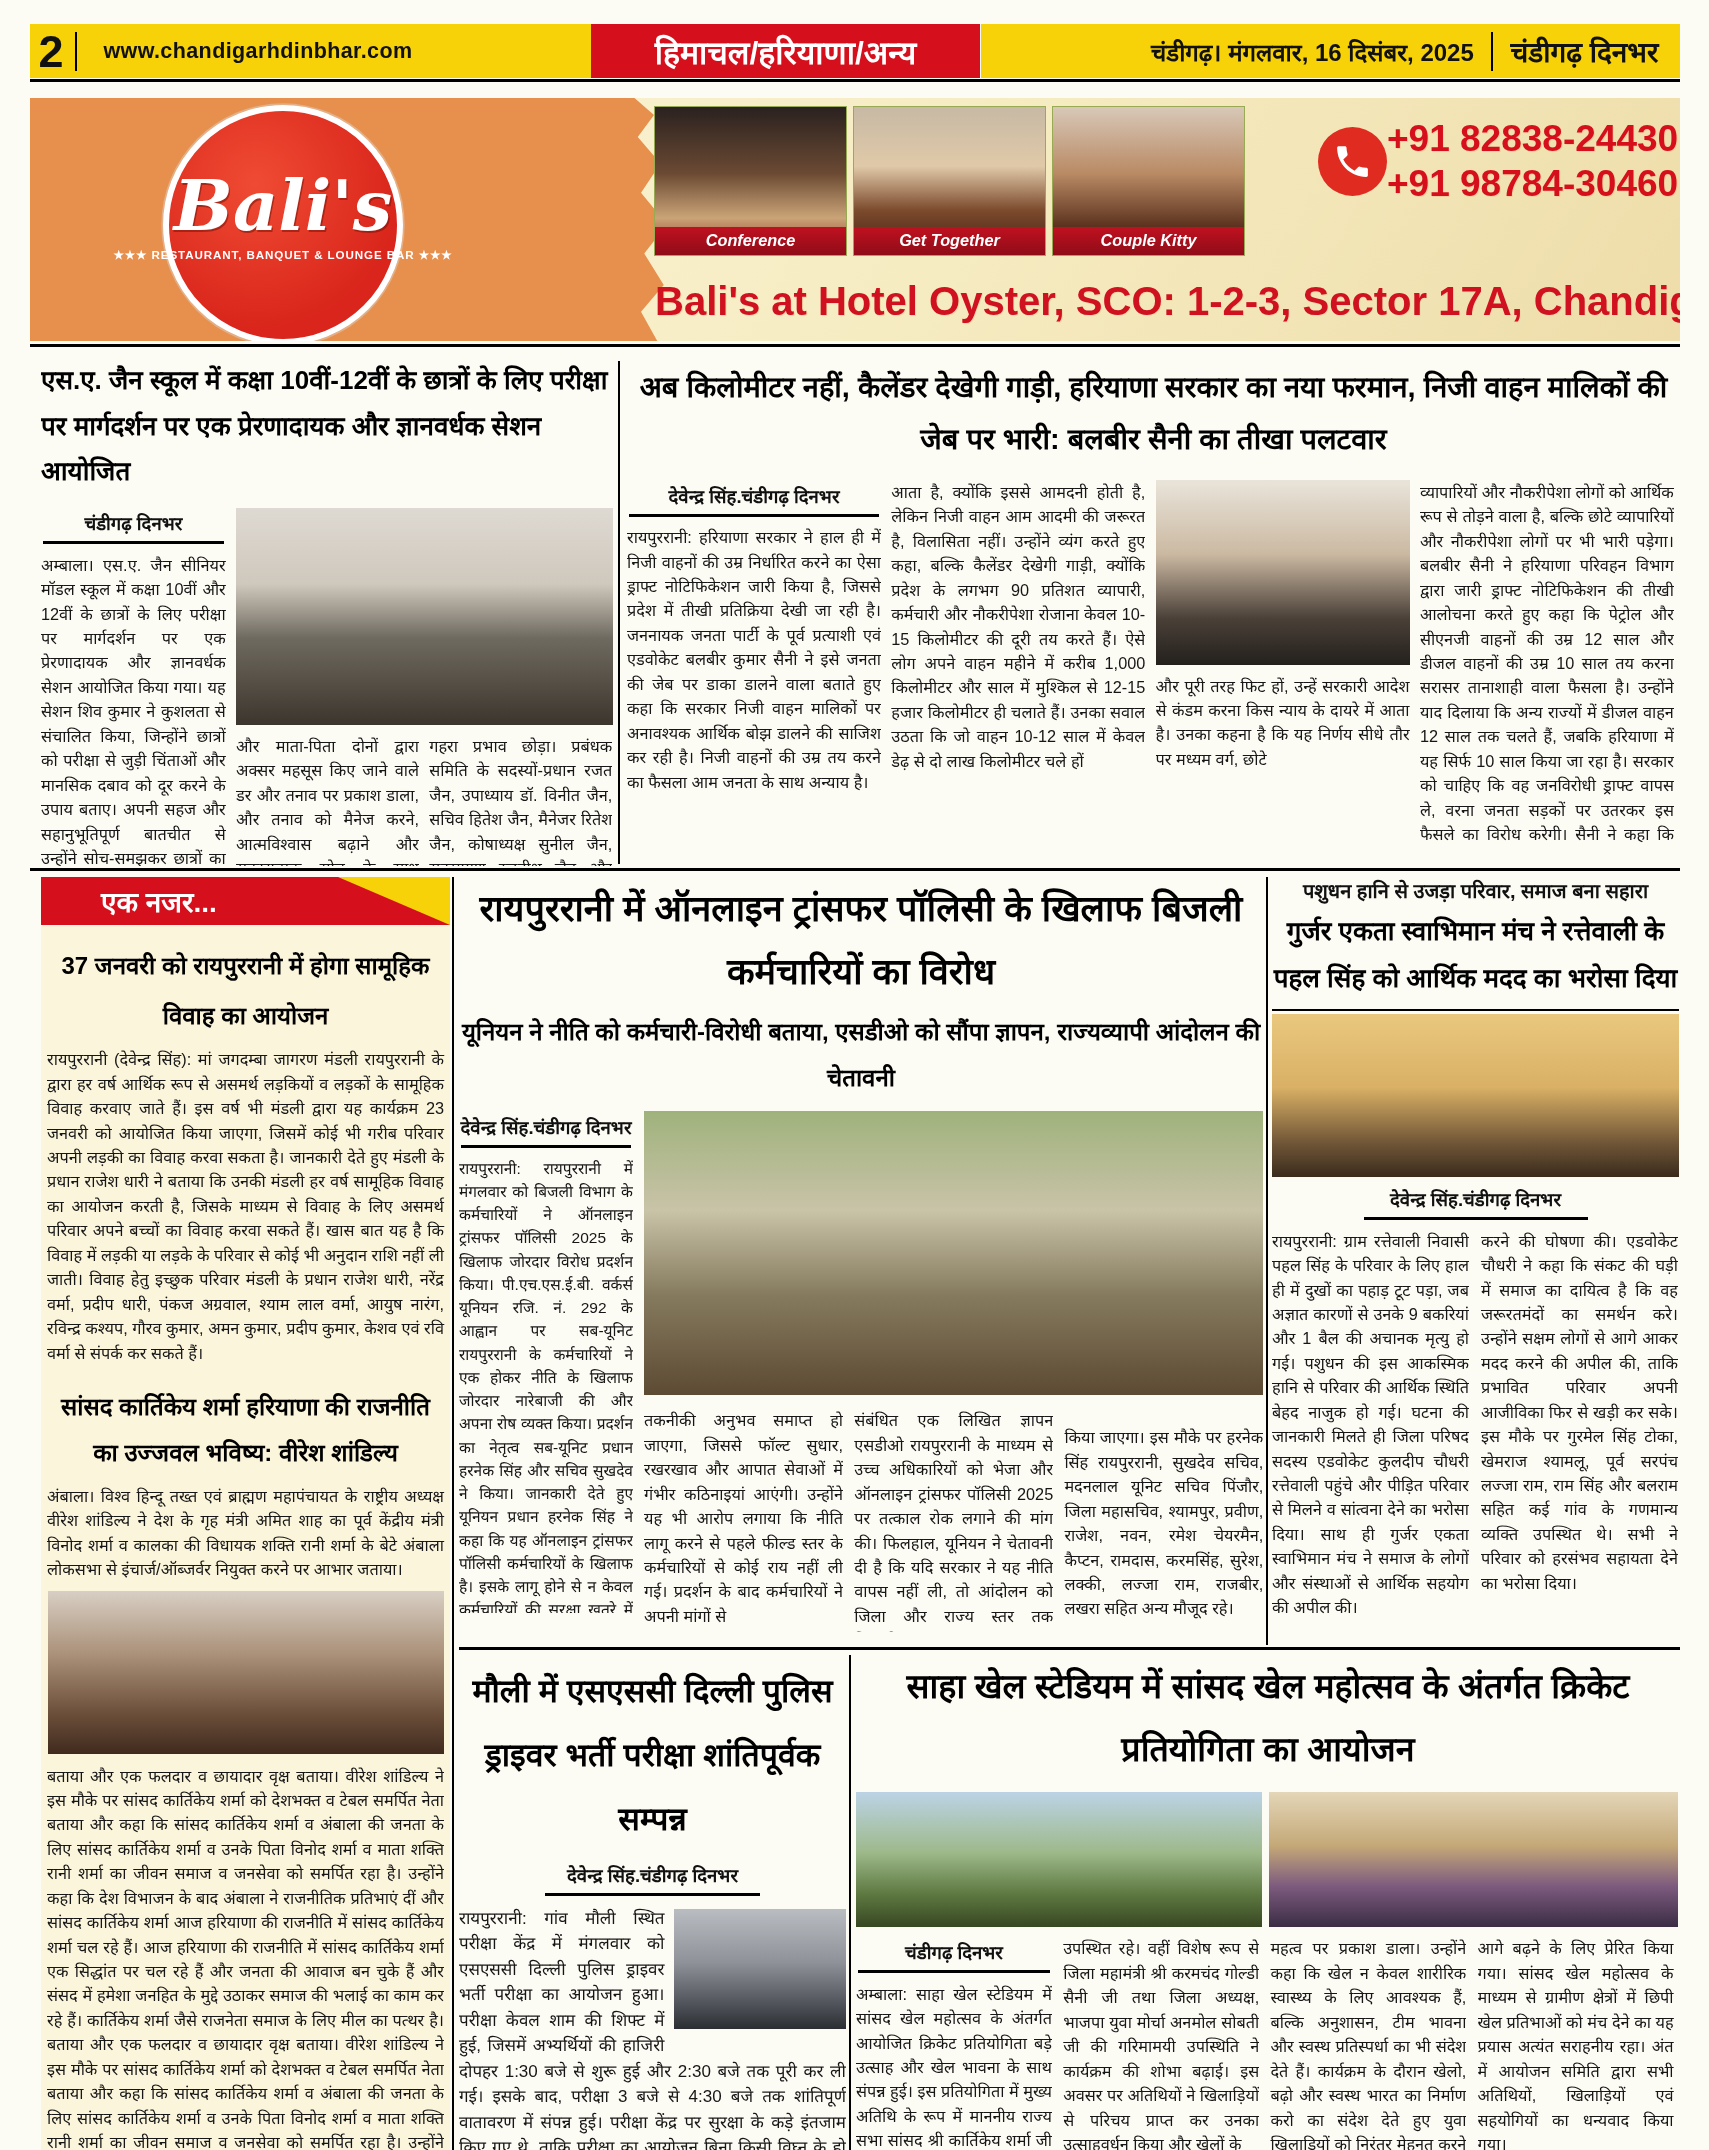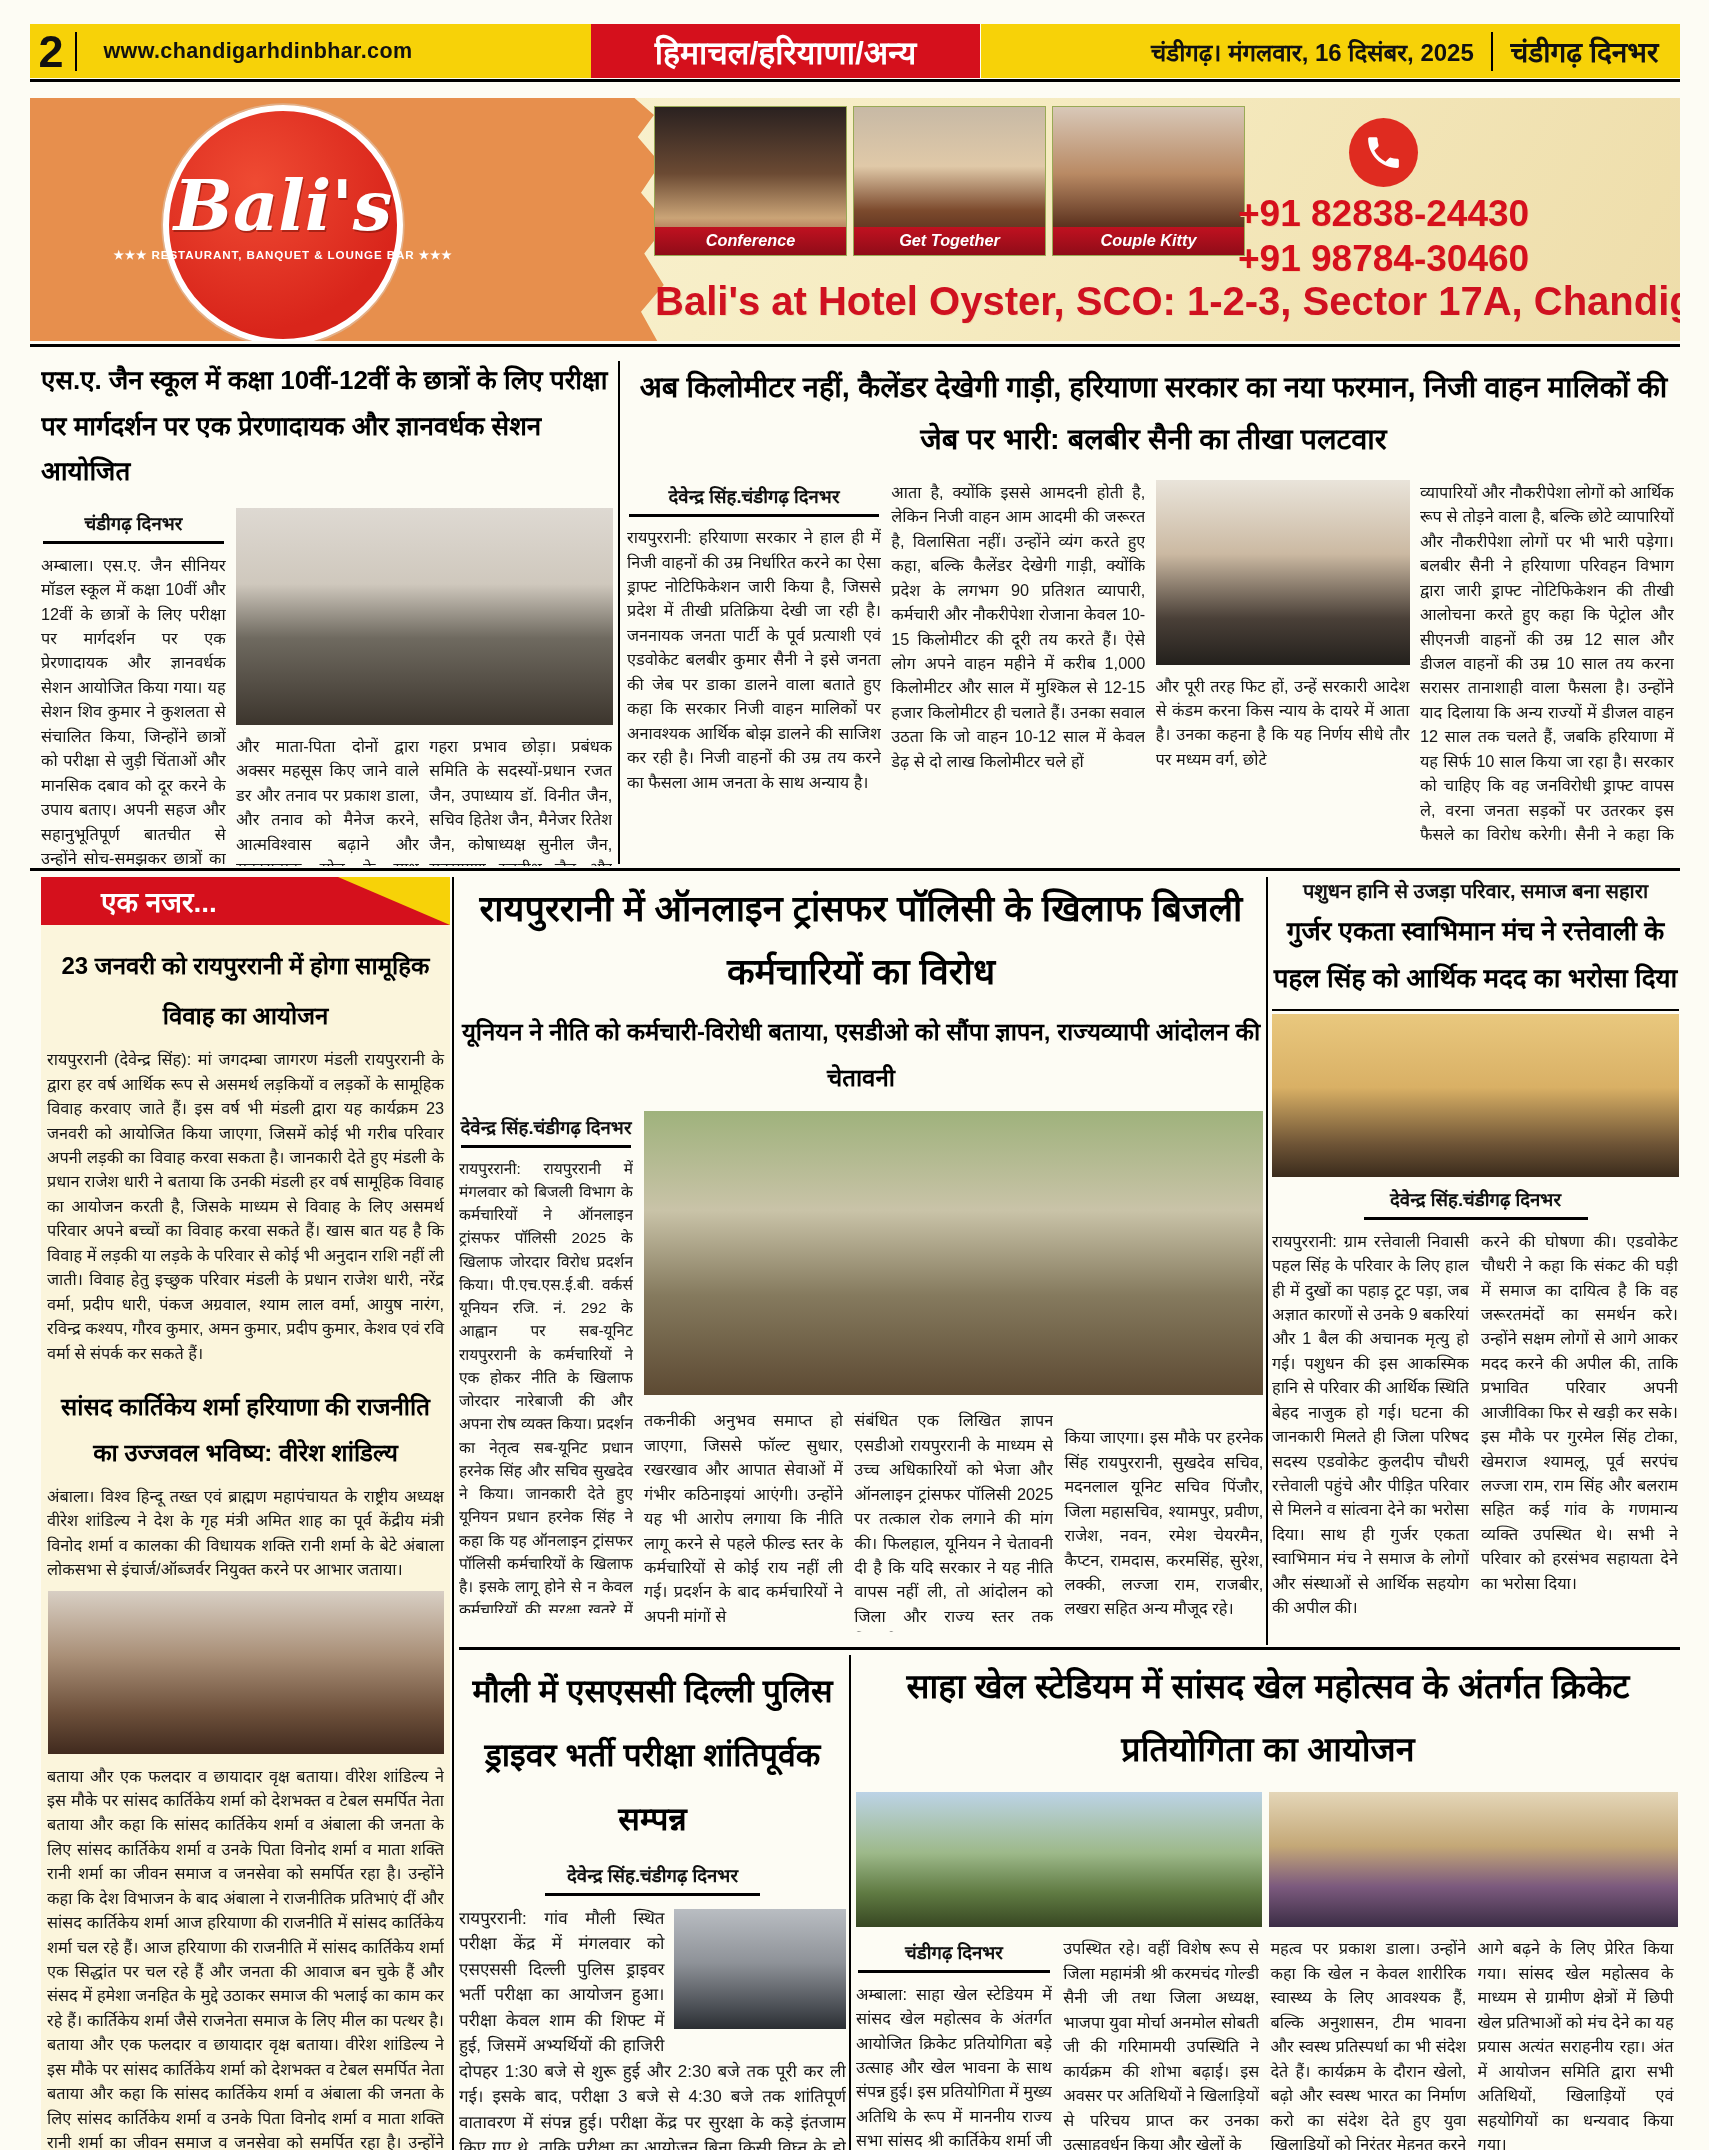--- a/index.html
+++ b/index.html
@@ -26,21 +26,21 @@
     box-shadow:0 0 0 1.7px #e2b089;display:flex;flex-direction:column;align-items:center;justify-content:center;}
   .logo-script{font-family:"DejaVu Serif",serif;font-style:italic;font-weight:700;font-size:70px;color:#fff;line-height:.9;margin-top:-13px;text-shadow:1.3px 1.7px 0 rgba(120,20,10,.55);}
   .logo-tag{color:#fff;font-size:11.6px;font-weight:700;letter-spacing:0.9px;margin-top:11.2px;white-space:nowrap;}
   .ad-photos{position:absolute;left:624px;top:7.7px;display:flex;gap:6px;}
   .ad-photo{width:191px;height:148px;position:relative;border:0.9px solid #9a5;overflow:hidden;}
   .ad-photo .cap{position:absolute;left:0;right:0;bottom:0;height:28px;background:linear-gradient(180deg,#c01120,#8f0c18);
     color:#fff;display:flex;align-items:center;justify-content:center;font-size:16.3px;font-weight:700;font-style:italic;}
   .ph1{background:linear-gradient(180deg,#2a2120 0%,#6b4a33 45%,#caa477 75%,#8f2c20 100%);}
   .ph2{background:linear-gradient(180deg,#c7b9a5 0%,#e0c9a8 40%,#7c4a2d 70%,#411d12 100%);}
   .ph3{background:linear-gradient(180deg,#d8c8b8 0%,#b98a64 45%,#5e3420 80%,#2e150c 100%);}
-  .ad-phones{position:absolute;left:1208px;top:20px;display:flex;align-items:center;gap:6px;flex-direction:column;}
+  .ad-phones{position:absolute;left:1288px;top:20px;display:flex;align-items:center;gap:0;}
   .phone-badge{width:69px;height:69px;border-radius:50%;background:#df2b20;display:flex;align-items:center;justify-content:center;flex:0 0 auto;}
   .phone-nums{display:flex;flex-direction:column;gap:2.6px;}
   .phone-num{color:#d5101c;font-size:37px;font-weight:800;line-height:1.15;white-space:nowrap;text-shadow:0.9px 0.9px 0 #f3cf9f;}
   .ad-address{position:absolute;left:658px;top:175px;width:1022px;display:flex;align-items:center;justify-content:center;gap:13px;}
   .ad-address span{color:#cf1120;font-size:40px;font-weight:800;white-space:nowrap;text-shadow:0.9px 0.9px 0 #f0d8a8;}
   
   .hl{font-weight:800;color:#000;}
   .center{text-align:center;}
   .body-txt{font-size:16.3px;line-height:1.5;text-align:justify;color:#161616;}
   .byline{font-weight:800;font-size:18.5px;text-align:center;padding:2.6px 0 6px 0;}
@@ -157,21 +157,21 @@
     </div>
   </div>
   <div class="abs hrule" style="left:30px;top:868px;width:1650px;"></div>
 
   <div class="abs leftcol-bg" style="left:41px;top:877px;width:409px;height:1757px;overflow:hidden;">
     <div class="eknazar" style="height:48px;">
       <div class="lbl">एक नजर...</div>
       <div class="ek-tri"></div>
     </div>
     <div>
-      <div class="hl center" style="font-size:24px;line-height:2.1;margin:15.5px 13px 4.3px 13px;">23 जनवरी को रायपुररानी में होगा सामूहिक विवाह का आयोजन</div>
+      <div class="hl center" style="font-size:24px;line-height:2.1;margin:15.5px 13px 4.3px 13px;">37 जनवरी को रायपुररानी में होगा सामूहिक विवाह का आयोजन</div>
       <div class="body-txt" style="margin:6px 6px 0 6px;">रायपुररानी (देवेन्द्र सिंह): मां जगदम्बा जागरण मंडली रायपुररानी के द्वारा हर वर्ष आर्थिक रूप से असमर्थ लड़कियों व लड़कों के सामूहिक विवाह करवाए जाते हैं। इस वर्ष भी मंडली द्वारा यह कार्यक्रम 23 जनवरी को आयोजित किया जाएगा, जिसमें कोई भी गरीब परिवार अपनी लड़की का विवाह करवा सकता है। जानकारी देते हुए मंडली के प्रधान राजेश धारी ने बताया कि उनकी मंडली हर वर्ष सामूहिक विवाह का आयोजन करती है, जिसके माध्यम से विवाह के लिए असमर्थ परिवार अपने बच्चों का विवाह करवा सकते हैं। खास बात यह है कि विवाह में लड़की या लड़के के परिवार से कोई भी अनुदान राशि नहीं ली जाती। विवाह हेतु इच्छुक परिवार मंडली के प्रधान राजेश धारी, नरेंद्र वर्मा, प्रदीप धारी, पंकज अग्रवाल, श्याम लाल वर्मा, आयुष नारंग, रविन्द्र कश्यप, गौरव कुमार, अमन कुमार, प्रदीप कुमार, केशव एवं रवि वर्मा से संपर्क कर सकते हैं।</div>
     </div>
     <div>
       <div class="hl center" style="font-size:24px;line-height:1.9;margin:19px 8.6px 8.6px 8.6px;">सांसद कार्तिकेय शर्मा हरियाणा की राजनीति का उज्जवल भविष्य: वीरेश शांडिल्य</div>
       <div class="body-txt" style="margin:0 6px;">अंबाला। विश्व हिन्दू तख्त एवं ब्राह्मण महापंचायत के राष्ट्रीय अध्यक्ष वीरेश शांडिल्य ने देश के गृह मंत्री अमित शाह का पूर्व केंद्रीय मंत्री विनोद शर्मा व कालका की विधायक शक्ति रानी शर्मा के बेटे अंबाला लोकसभा से इंचार्ज/ऑब्जर्वर नियुक्त करने पर आभार जताया।</div>
       <div class="photo g-garland" style="width:396px;height:163px;margin:9.5px auto 9.5px auto;"></div>
       <div class="body-txt colbox" style="margin:0 6px;height:551px;">बताया और एक फलदार व छायादार वृक्ष बताया। वीरेश शांडिल्य ने इस मौके पर सांसद कार्तिकेय शर्मा को देशभक्त व टेबल समर्पित नेता बताया और कहा कि सांसद कार्तिकेय शर्मा व अंबाला की जनता के लिए सांसद कार्तिकेय शर्मा व उनके पिता विनोद शर्मा व माता शक्ति रानी शर्मा का जीवन समाज व जनसेवा को समर्पित रहा है। उन्होंने कहा कि देश विभाजन के बाद अंबाला ने राजनीतिक प्रतिभाएं दीं और सांसद कार्तिकेय शर्मा आज हरियाणा की राजनीति में सांसद कार्तिकेय शर्मा चल रहे हैं। आज हरियाणा की राजनीति में सांसद कार्तिकेय शर्मा एक सिद्धांत पर चल रहे हैं और जनता की आवाज बन चुके हैं और संसद में हमेशा जनहित के मुद्दे उठाकर समाज की भलाई का काम कर रहे हैं। कार्तिकेय शर्मा जैसे राजनेता समाज के लिए मील का पत्थर है। बताया और एक फलदार व छायादार वृक्ष बताया। वीरेश शांडिल्य ने इस मौके पर सांसद कार्तिकेय शर्मा को देशभक्त व टेबल समर्पित नेता बताया और कहा कि सांसद कार्तिकेय शर्मा व अंबाला की जनता के लिए सांसद कार्तिकेय शर्मा व उनके पिता विनोद शर्मा व माता शक्ति रानी शर्मा का जीवन समाज व जनसेवा को समर्पित रहा है। उन्होंने कहा कि देश विभाजन के बाद अंबाला ने राजनीतिक प्रतिभाएं दीं और सांसद कार्तिकेय शर्मा आज हरियाणा की राजनीति में सांसद कार्तिकेय शर्मा चल रहे हैं। आज हरियाणा की राजनीति में सांसद कार्तिकेय शर्मा एक सिद्धांत पर चल रहे हैं और जनता की आवाज बन चुके हैं और संसद में हमेशा जनहित के मुद्दे उठाकर समाज की भलाई का काम कर रहे हैं। कार्तिकेय शर्मा जैसे राजनेता समाज के लिए मील का पत्थर है।</div>
     </div>
 
   </div>

